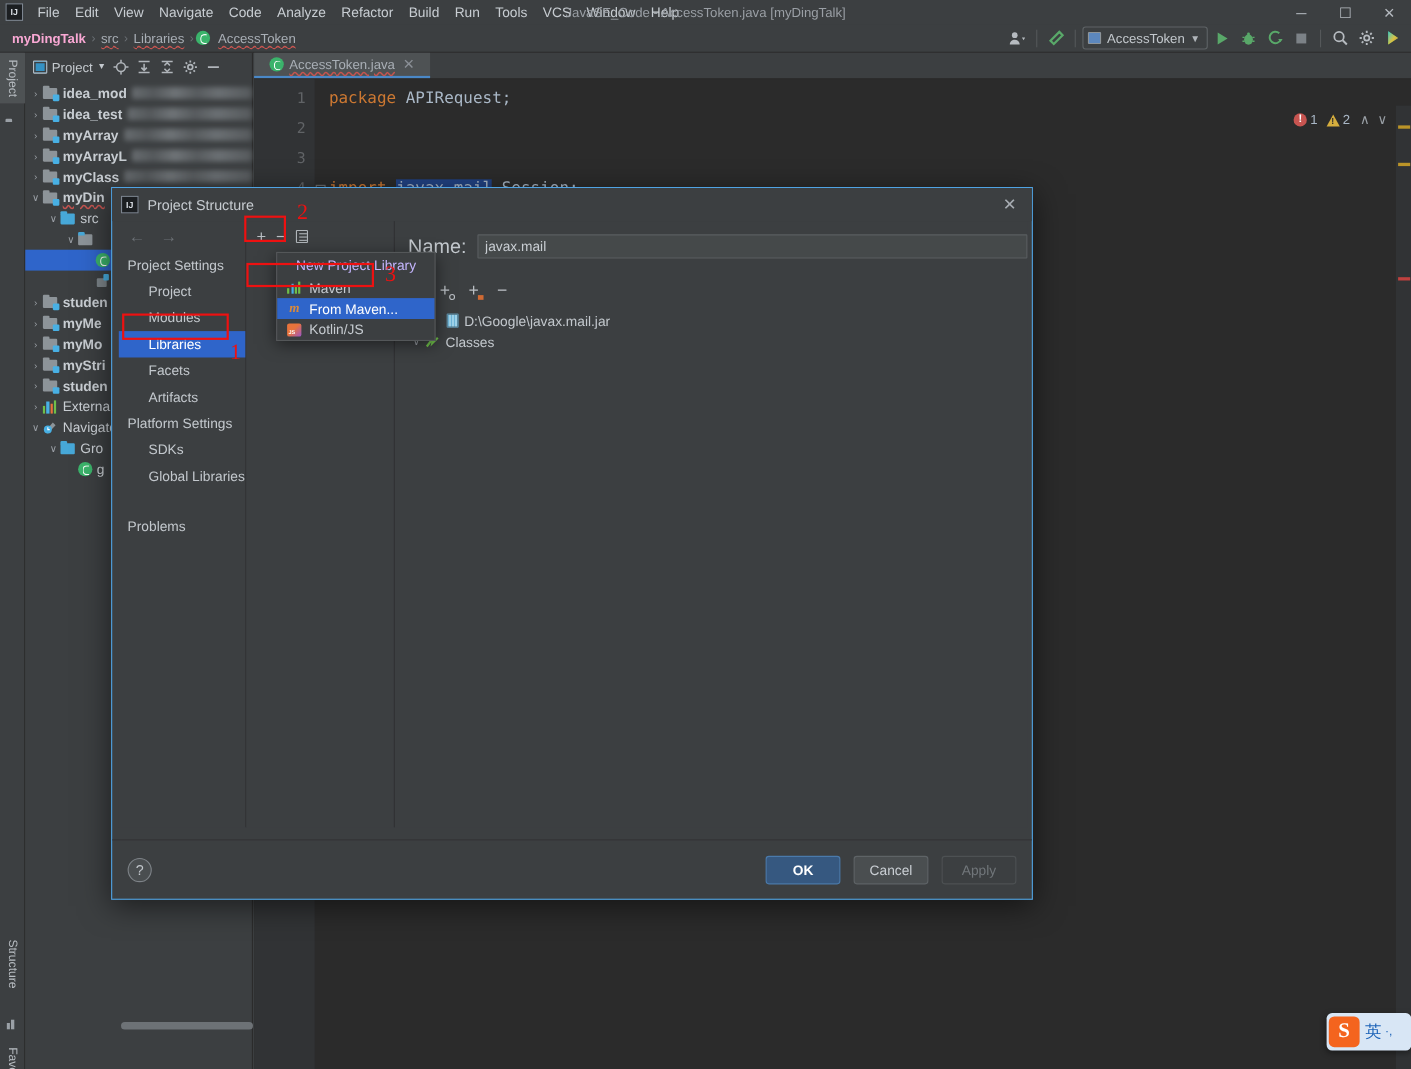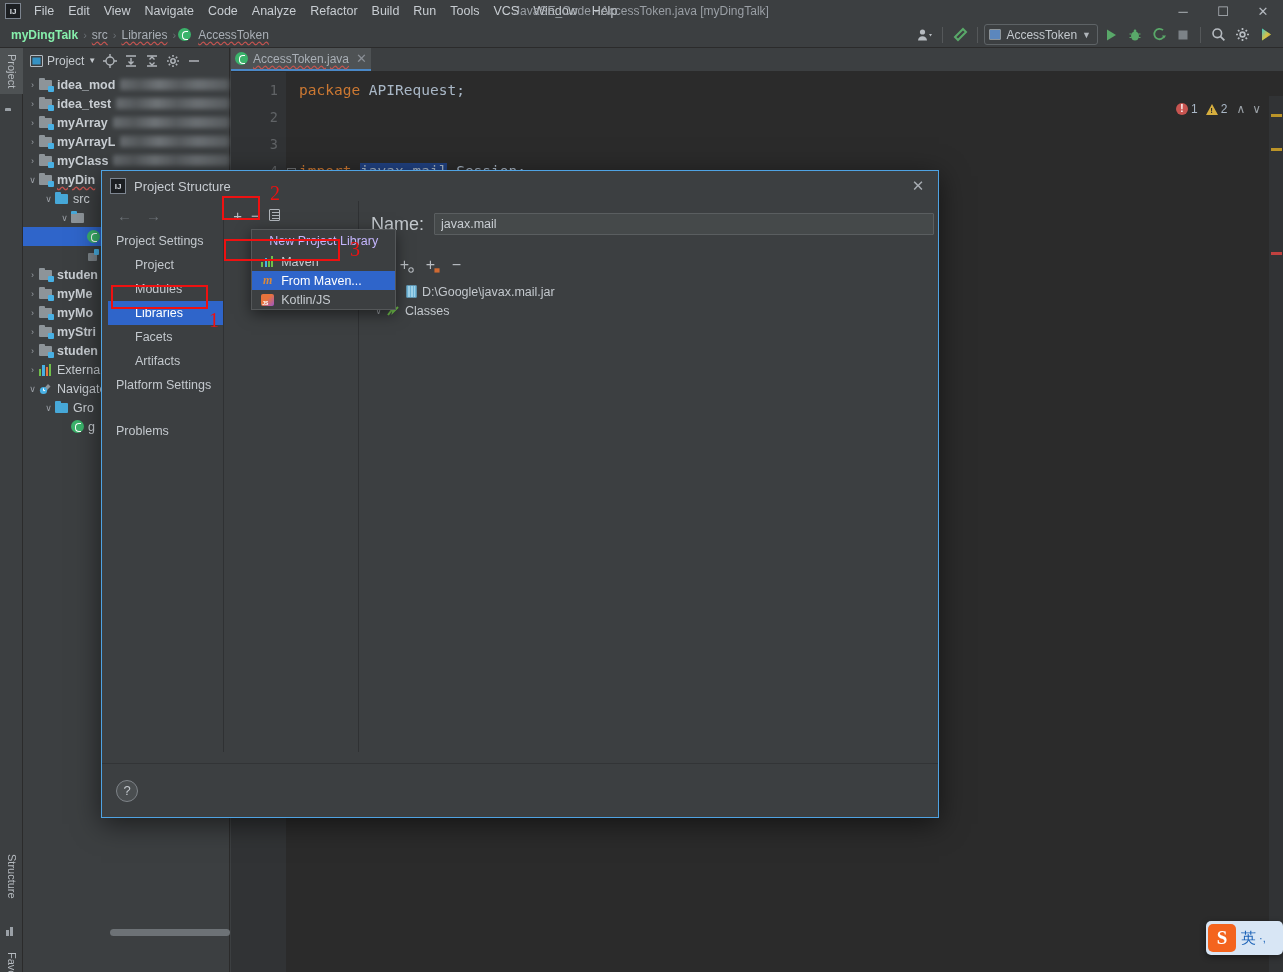--- a/index.html
+++ b/index.html
@@ -45,21 +45,21 @@
   #navbar {
     position: absolute; left: 0; top: 22px; width: 1283px; height: 26px;
     background: #3c3f41; display: flex; align-items: center;
     border-bottom: 1px solid #2b2b2b;
   }
   #breadcrumb { display: flex; align-items: center; padding-left: 8px; }
   .crumb {
     font-size: 12px; color: #a9afb6; padding: 1px 3px; cursor: default;
     position: relative;
   }
-  .crumb.bold { font-weight: bold; color: #86efac; }
+  .crumb.bold { font-weight: bold; color: #f9a8d4; }
   .crumb.squiggle {
     text-decoration: underline; text-decoration-style: wavy;
     text-decoration-color: #c75450; text-underline-offset: 2px;
   }
   .crumb-sep { color: #6b7075; font-size: 11px; padding: 0 2px; }
   .crumb-ico {
     width: 13px; height: 13px; border-radius: 50%;
     background: #3bb36b; display: inline-block; margin-right: 4px;
     position: relative; vertical-align: -2px;
   }
@@ -210,21 +210,21 @@
   
   #editor-area {
     position: absolute; left: 231px; top: 48px; width: 1052px; height: 924px;
     background: #2b2b2b;
   }
   #tabbar {
     height: 24px; background: #3c3f41; display: flex; align-items: stretch;
     border-bottom: 1px solid #2b2b2b;
   }
   .etab {
-    display: flex; align-items: center; gap: 5px; padding: 0 4px;
+    display: flex; align-items: center; gap: 5px; padding: 0 14px;
     background: #4e5254; font-size: 12px; color: #c9ced3; cursor: default;
     border-bottom: 2px solid #4a88c7;
   }
   .etab-x {
     font-size: 13px; color: #8b9097; margin-left: 2px; cursor: default;
   }
   #code {
     position: relative; height: 900px; background: #2b2b2b;
     font-family: "DejaVu Sans Mono", monospace; font-size: 14.5px;
   }
@@ -833,20 +833,24 @@
       </div>
       <div class="side-group">Project Settings</div>
       <div id="side-proj-items">
           <div class="side-item">Project</div>
           <div class="side-item">Modules</div>
           <div class="side-item sel">Libraries</div>
           <div class="side-item">Facets</div>
           <div class="side-item">Artifacts</div>
         </div>
       <div class="side-group">Platform Settings</div>
+      <div id="side-plat-items">
+          <div class="side-item">SDKs</div>
+          <div class="side-item">Global Libraries</div>
+        </div>
       <div class="side-item spaced" style="padding-left:8px;">Problems</div>
     </div>
 
     <div id="dlg-mid">
       <div id="mid-toolbar">
         <span class="mt-ico">+</span>
         <span class="mt-ico">−</span>
         <span class="copy-ico"></span>
       </div>
       <div id="dropdown">
@@ -908,20 +912,25 @@
         </div>
     </div>
   </div>
 
   <div id="dlg-hscroll">
     <div id="hs-thumb"></div>
   </div>
 
   <div id="dlg-footer">
     <div id="help-btn">?</div>
+    <div id="footer-btns">
+      <div class="dbtn primary">OK</div>
+      <div class="dbtn normal">Cancel</div>
+      <div class="dbtn disabled">Apply</div>
+    </div>
   </div>
 </div>
 
 <div class="anno-box" style="left:111px;top:285px;width:97px;height:24px;"></div>
 <div class="anno-num" style="left:209px;top:309px;">1</div>
 
 <div class="anno-box" style="left:222px;top:196px;width:38px;height:24px;"></div>
 <div class="anno-num" style="left:270px;top:182px;">2</div>
 
 <div class="anno-box" style="left:224px;top:239px;width:116px;height:22px;"></div>

